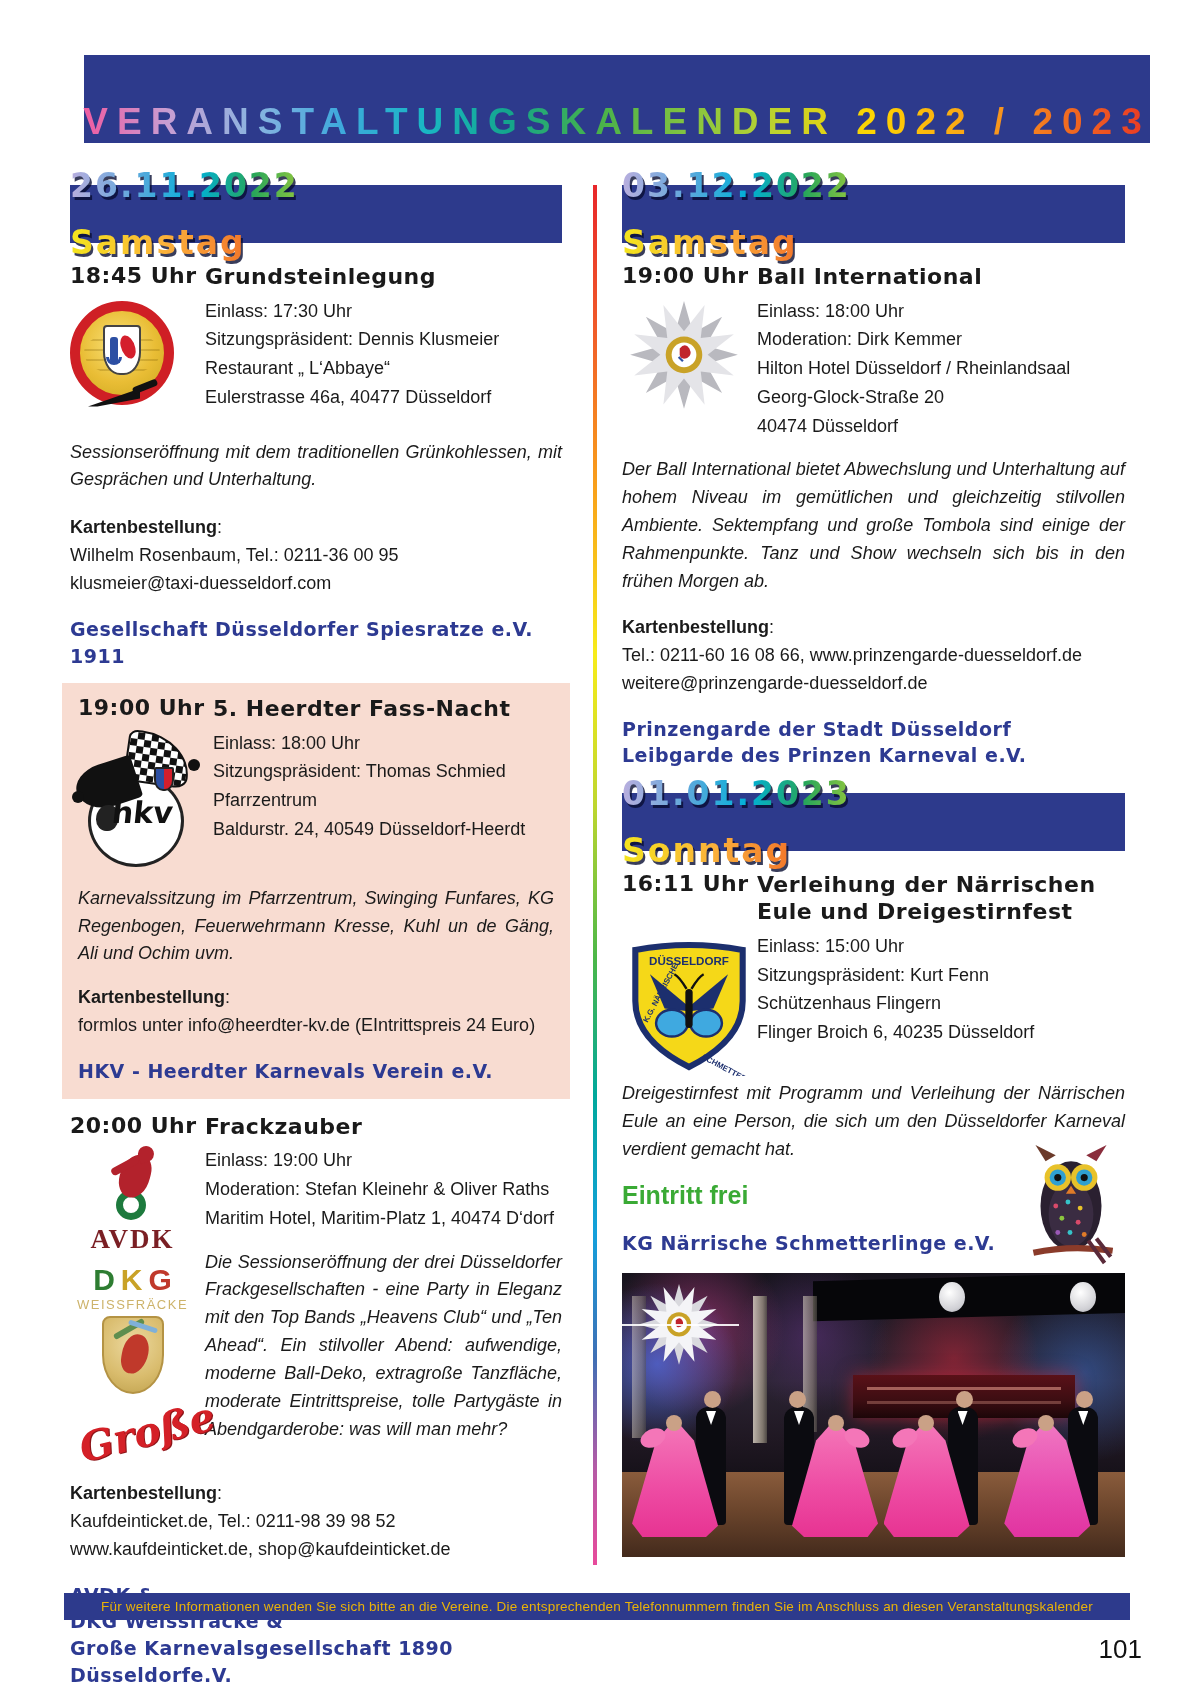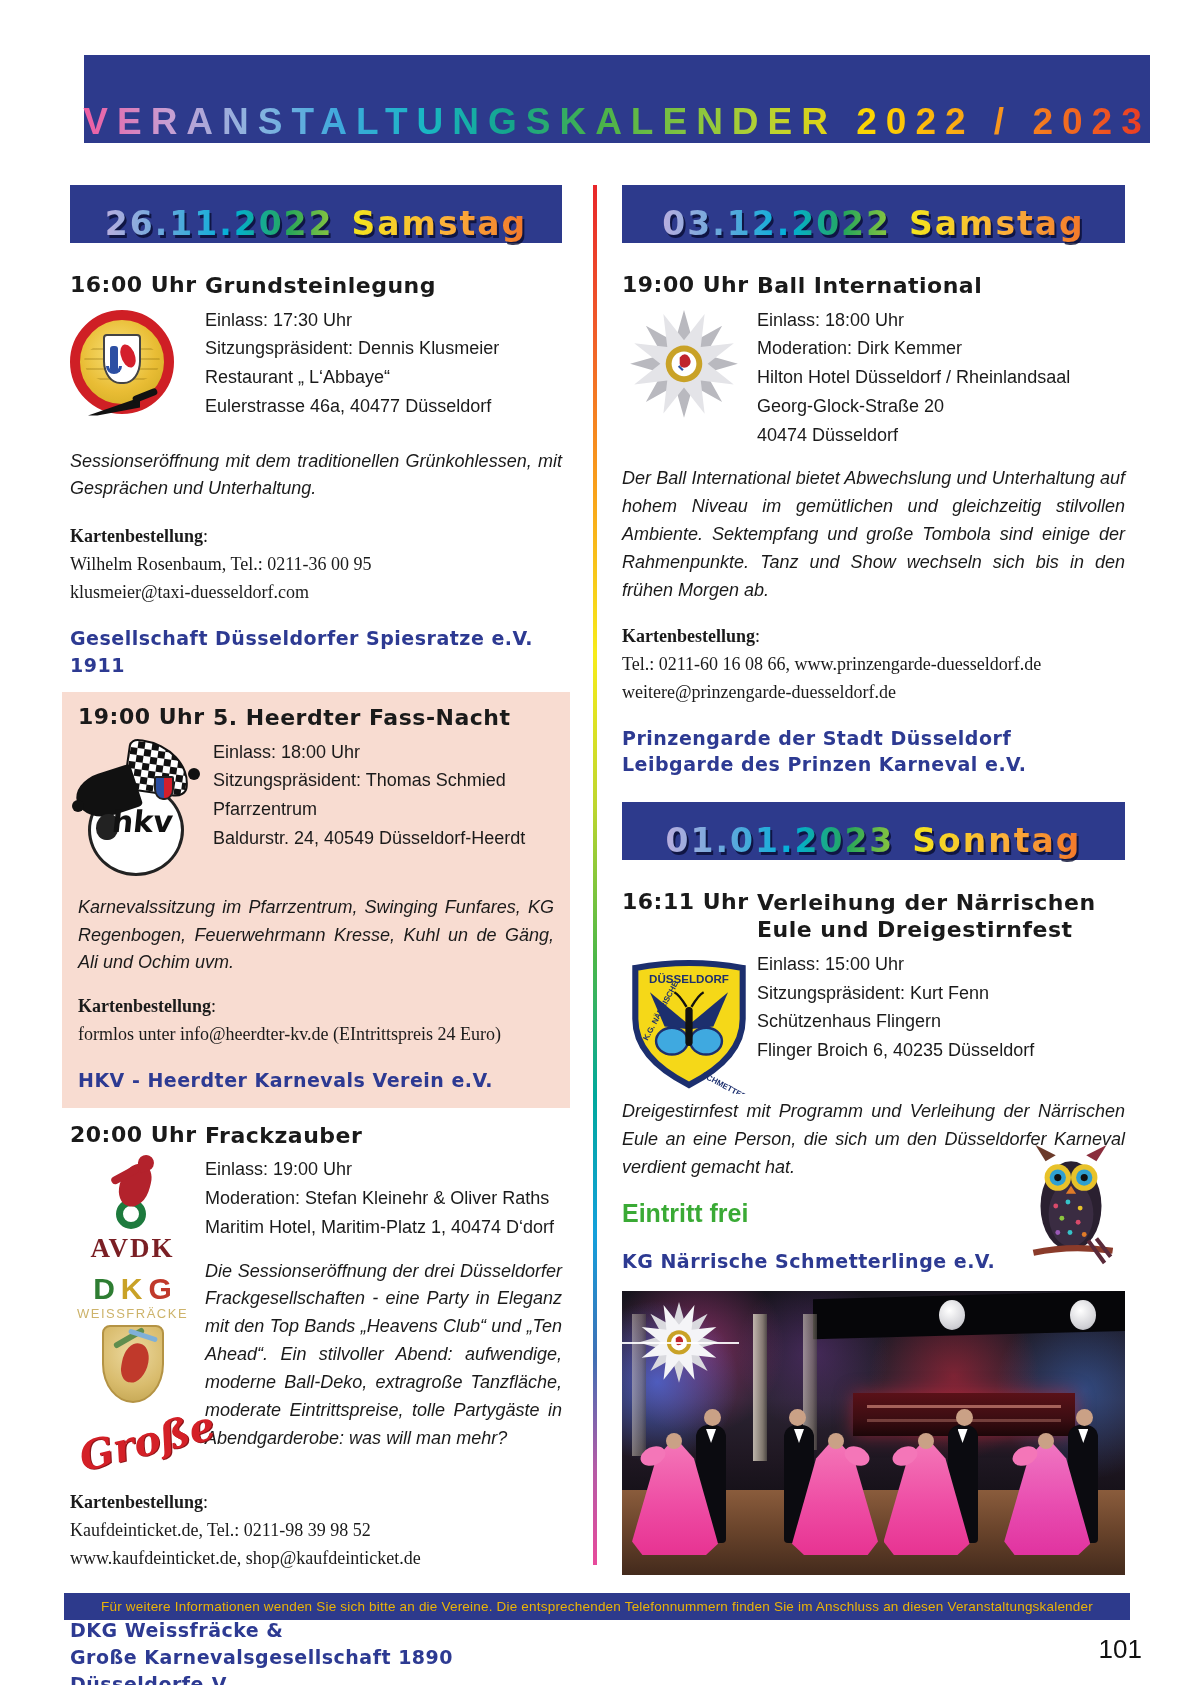--- a/index.html
+++ b/index.html
@@ -22,39 +22,39 @@
 
   
   #left-col{position:absolute;left:70px;top:185px;width:492px;}
   #right-col{position:absolute;left:622px;top:185px;width:503px;}
   #divider{
     position:absolute;left:593px;top:185px;width:4px;height:1380px;
     background:linear-gradient(180deg,#e8262a 0%,#f0592a 10%,#f9a11b 22%,#f7ec1b 34%,#bed62f 45%,#4cb748 56%,#00a89c 66%,#14a0dc 76%,#3f6fb5 85%,#b55ba6 93%,#e84a9b 100%);
   }
 
   .date-banner{
-    background:#2d3a8c;height:58px;display:flex;align-items:flex-end;justify-content:center;
-    gap:18px;margin-bottom:29px;filter:none;
+    background:#2d3a8c;height:58px;display:flex;align-items:flex-start;justify-content:center;
+    gap:18px;margin-bottom:20px;filter:none;flex-direction:column;
   }
   .date-banner span{
     font-family:"DejaVu Sans",sans-serif;font-weight:bold;font-size:33px;letter-spacing:2px;
     -webkit-background-clip:text;background-clip:text;color:transparent;
     filter:drop-shadow(2px 3px 0 rgba(8,12,50,.8));white-space:nowrap;
   }
   .date-banner .d{background-image:linear-gradient(90deg,#b9aede 0%,#5fa8dc 28%,#00b0d8 55%,#27a65a 80%,#8cc63e 100%);}
   .date-banner .w{background-image:linear-gradient(90deg,#f4e51d 0%,#fbb03b 55%,#f2762a 100%);}
 
   .ev-head{display:flex;margin-bottom:6px;}
   .ev-time{width:135px;flex:0 0 135px;font-family:"DejaVu Sans",sans-serif;font-weight:bold;font-size:22px;}
   .ev-title{font-family:"DejaVu Sans",sans-serif;font-weight:bold;font-size:22px;line-height:1.25;}
   .ev-body{position:relative;}
   .ev-details{margin-left:135px;font-size:18px;line-height:1.6;}
   .ev-logo{position:absolute;left:0;top:4px;width:125px;}
   .desc{font-style:italic;font-size:18px;line-height:1.55;text-align:justify;margin-top:16px;}
-  .tickets{margin-top:20px;font-size:18px;line-height:1.55;font-family:Liberation Serif, serif;}
+  .tickets{margin-top:20px;font-size:18px;line-height:1.55;}
   .tickets .tl{font-weight:bold;}
   .tickets .tl::after{content:":";font-weight:normal;}
   .org{margin-top:18px;font-family:"DejaVu Sans",sans-serif;font-weight:bold;font-size:19px;color:#2d3a92;letter-spacing:.5px;line-height:1.4;}
   .green{color:#3aaa35;font-size:25px;font-weight:bold;font-family:"Liberation Sans",sans-serif;margin-top:18px;}
 
   #pink-box{
     margin:14px -8px 0 -8px;background:#f8dcd1;padding:12px 16px 14px 16px;
   }
 
   
@@ -196,21 +196,21 @@
 
 <div id="left-col">
 
   <div class="date-banner">
     <span class="d">26.11.2022</span>
     <span class="w">Samstag</span>
   </div>
 
   <div class="event">
     <div class="ev-head">
-      <div class="ev-time comic">16:00 Uhr</div>
+      <div class="ev-time comic">18:45 Uhr</div>
       <div class="ev-title comic">Grundsteinlegung</div>
     </div>
     <div class="ev-body" style="min-height:126px;">
       <div class="ev-logo">
         <div class="badge-spies">
           <div class="ring"></div>
           <div class="brick"></div>
           <div class="shield">
               <div class="anchor"></div>
               <div class="lion"></div>

